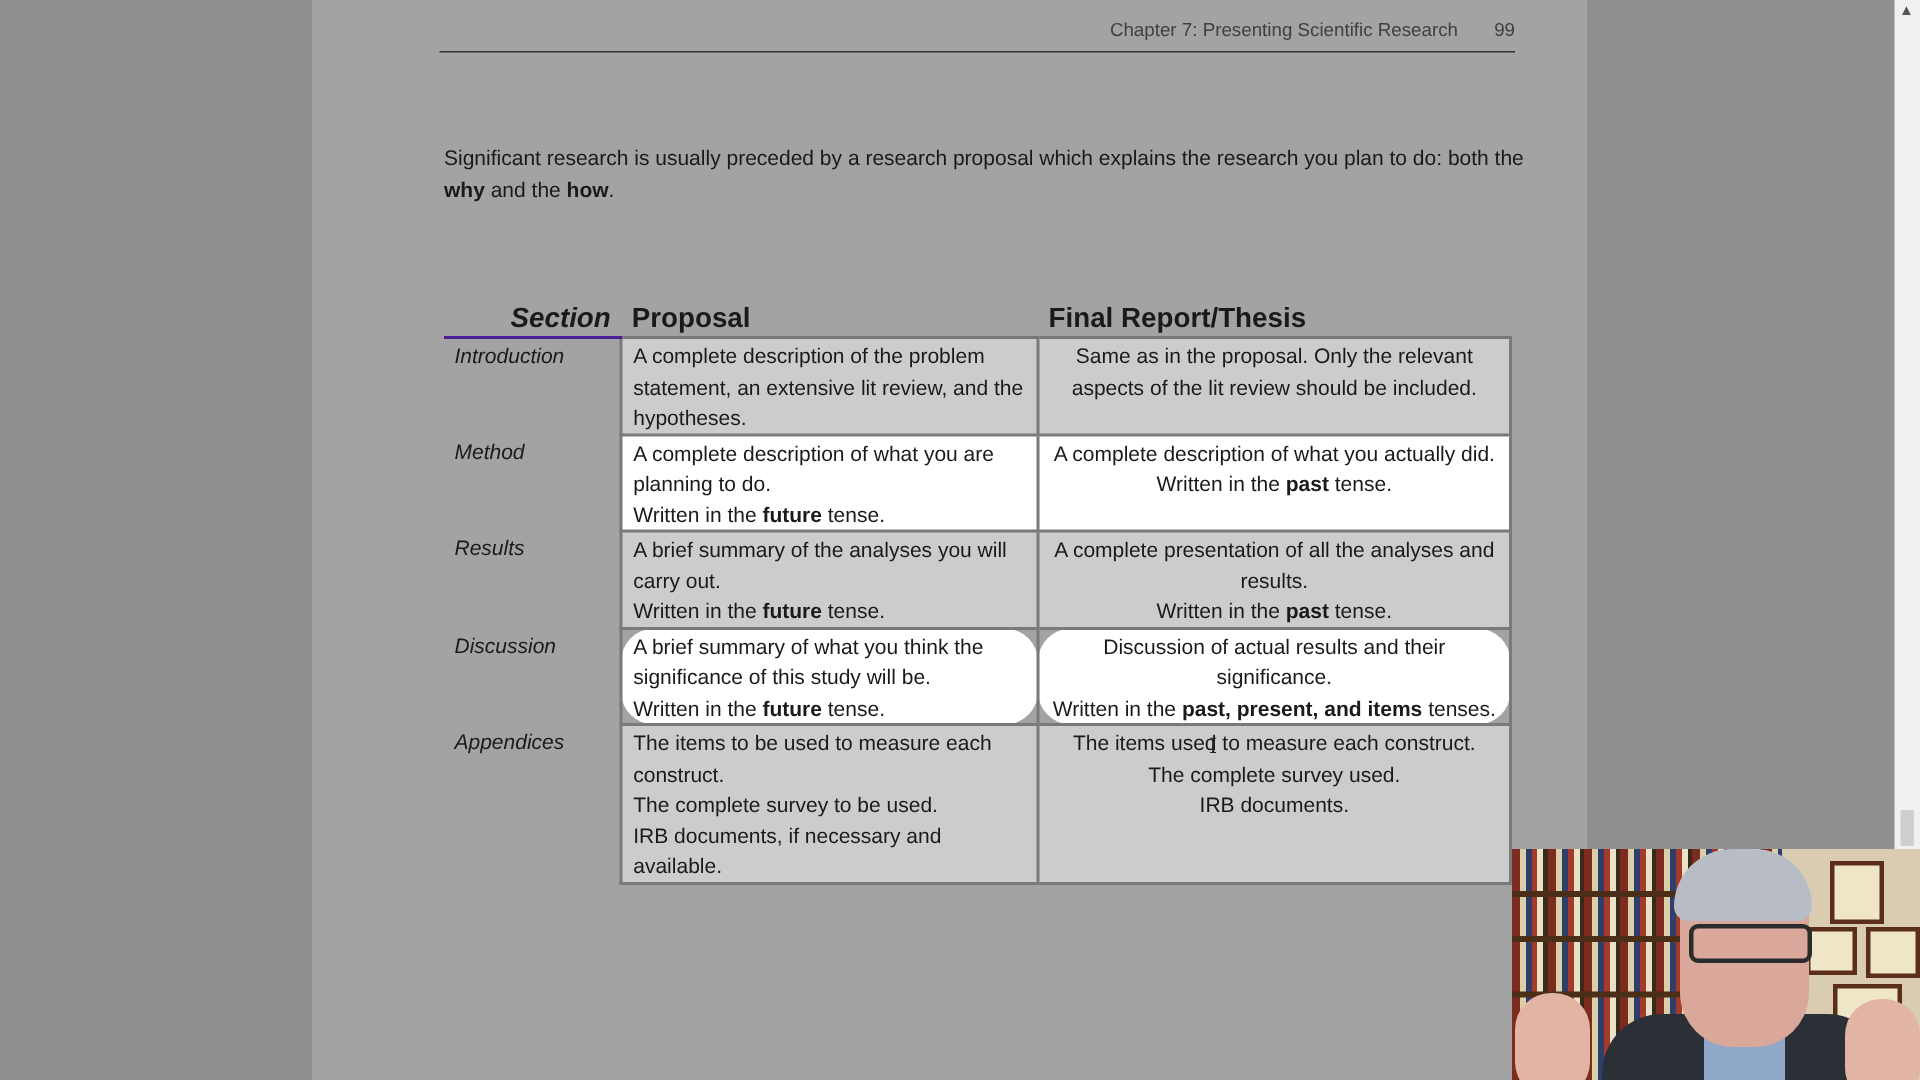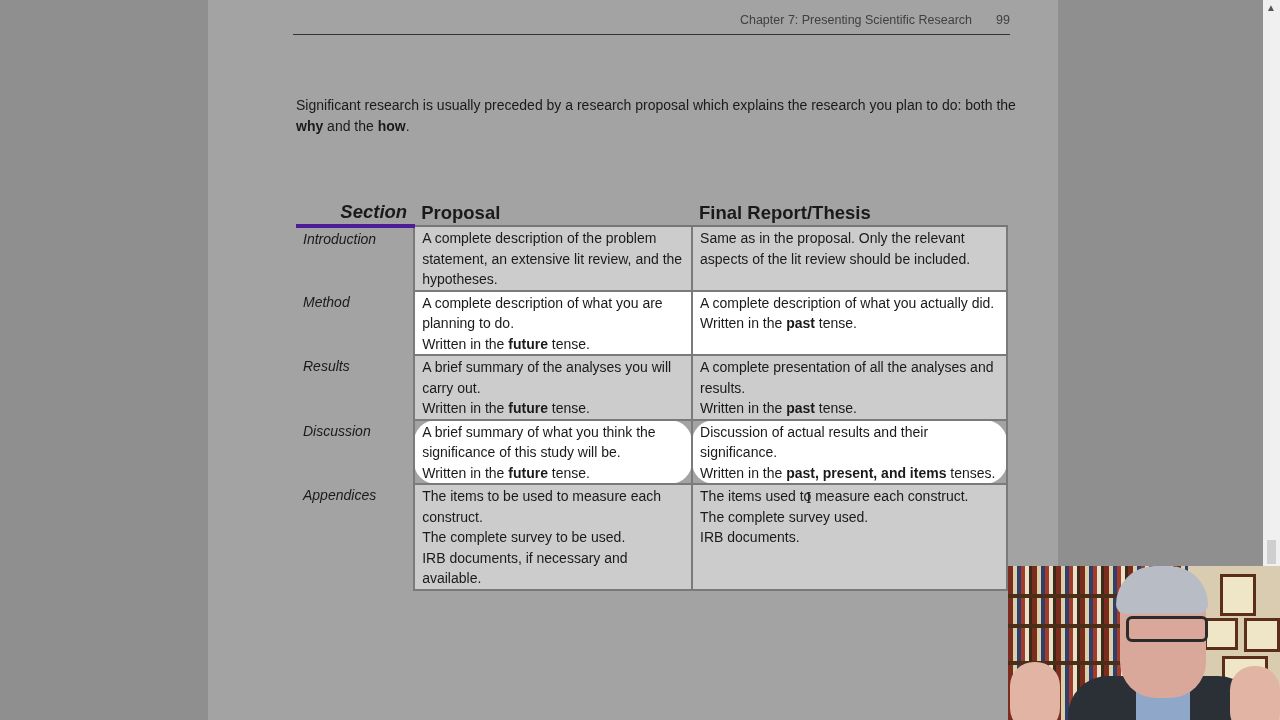--- a/index.html
+++ b/index.html
@@ -33,32 +33,32 @@
 
   .tbl {
     position:absolute; left:88px; top:198px; width:712px;
     border-collapse:collapse; font-size:14px;
   }
   .tbl th {
     font-size:18.5px; font-weight:bold; text-align:left;
     padding:0 0 1px 7px; height:25px; vertical-align:bottom;
     border-bottom:2px solid #777;
   }
-  .tbl th.sec { font-style:italic; text-align:right; padding-right:7px; width:105px; border-bottom:4px solid #4c1d95;margin-top:12px;}
+  .tbl th.sec { font-style:italic; text-align:right; padding-right:7px; width:105px; border-bottom:2px solid #4c1d95;margin-top:12px;}
   .tbl td {
     vertical-align:top; line-height:20.5px; padding:1px 7px 0 7px;
   }
   .tbl td.lab { font-style:italic; text-align:left; width:98px; border:none;margin-top:12px; }
   .tbl td.cell {
     border:2px solid #7a7a7a; height:61px;
   }
   .tbl tr.shade td.cell { background:#cccccc; }
   .tbl tr.plain td.cell { background:#ffffff; }
   .tbl td.c1 { width:267px; }
-  .tbl td.c2 { width:304px; }
+  .tbl td.c2 { width:304px;text-align:center; }
   .tbl tr.last td.cell { height:101px; }
   .tbl tr.disc td.cell { height:61px;border-radius:22px; }
 
   .ibeam {
     position:absolute; left:806px; top:490px; font-size:14px; color:#222;
     font-family:"DejaVu Serif", serif;
   }
 
   .scrollbar {
     position:absolute; right:0; top:0; width:17px; height:566px;

